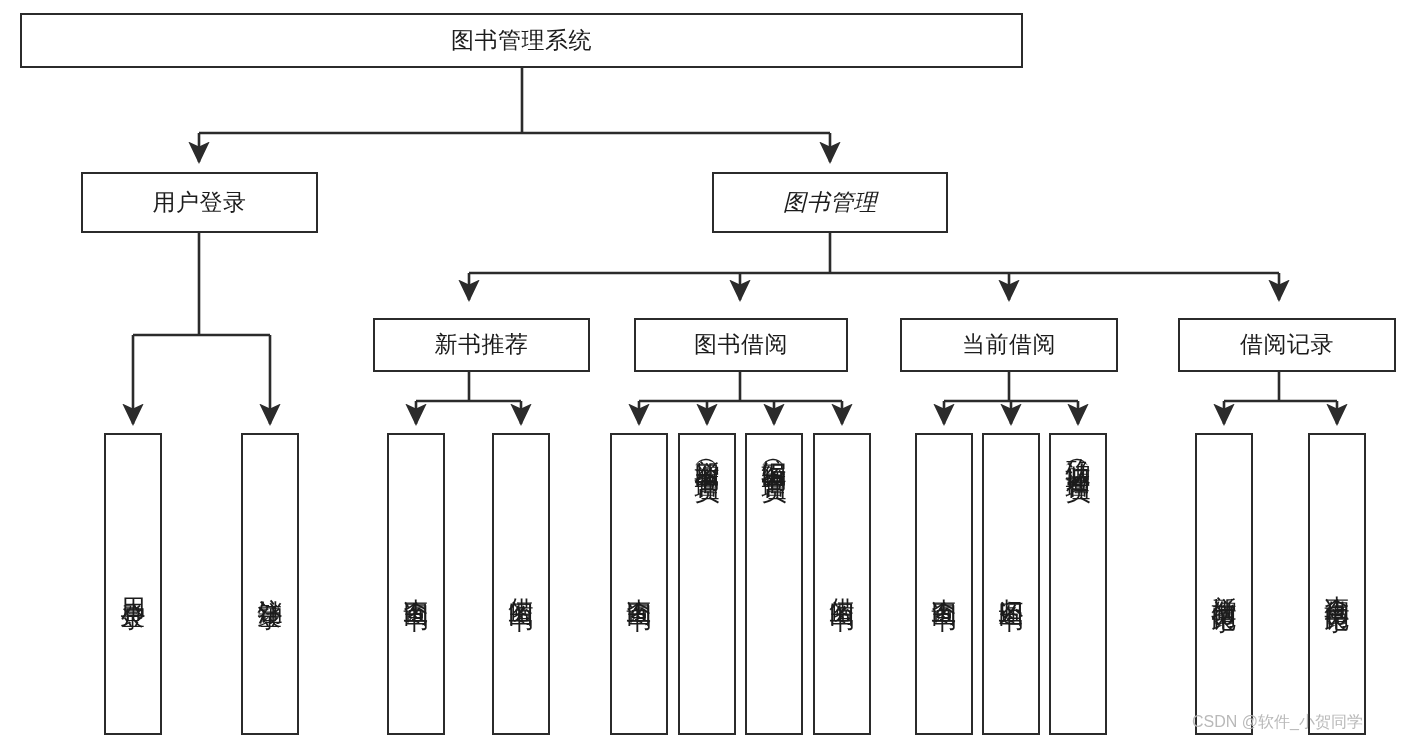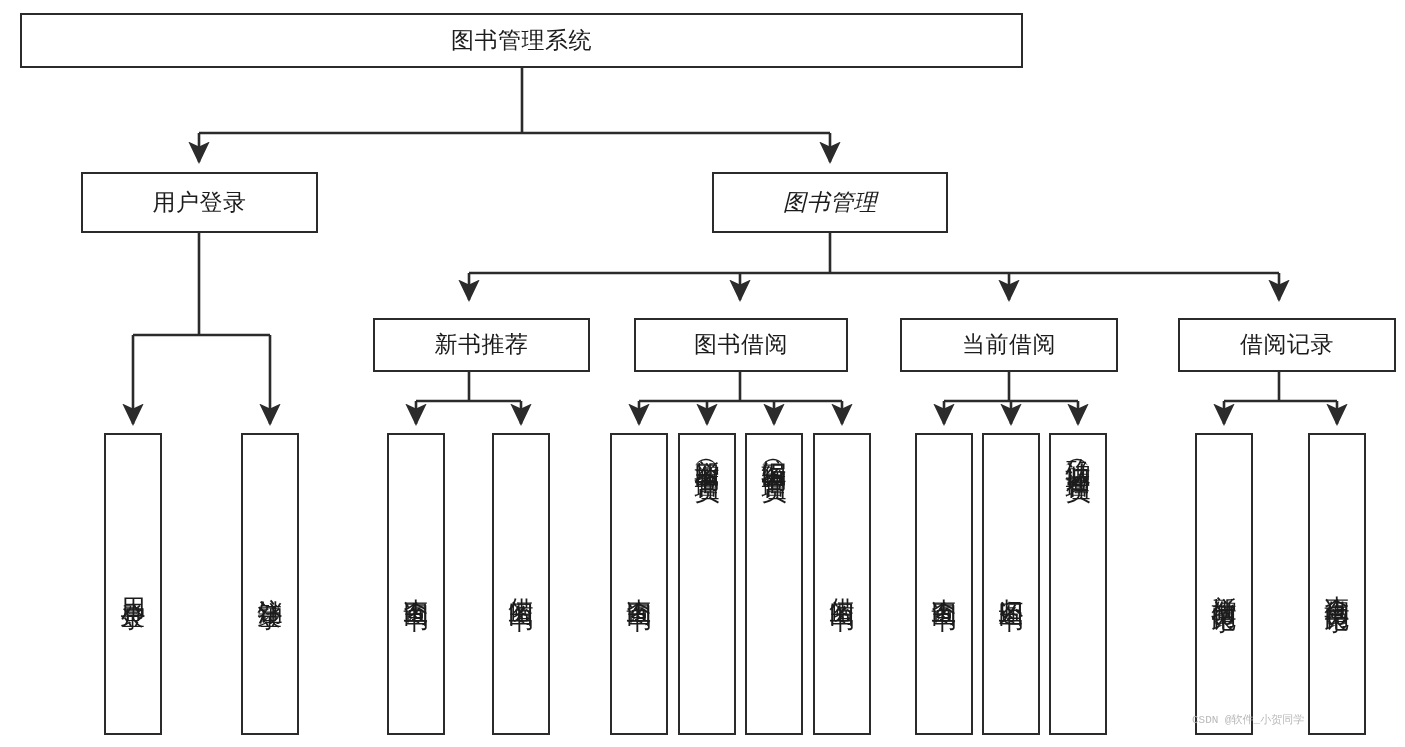--- a/index.html
+++ b/index.html
@@ -70,25 +70,25 @@
     margin-bottom: auto;
   }
   .node.vert.top .lbl {
     margin-top: 4px;
     margin-bottom: auto;
   }
   .watermark {
     position: absolute;
     left: 1192px;
     top: 712px;
-    font-size: 11px;
+    font-size: 16px;
     color: #b9b9b9;
     white-space: nowrap;
     z-index: 3;
-    font-family: Liberation Mono, monospace;
+    font-family: Liberation Sans, sans-serif;
   }
 </style>
 </head>
 <body>
 
 <div id="canvas">
 
   <svg id="wires" viewBox="0 0 1405 747" xmlns="http://www.w3.org/2000/svg">
     <defs>
       <marker id="arrow" viewBox="0 0 12 12" refX="10.5" refY="6" markerWidth="9" markerHeight="9" orient="auto-start-reverse">

